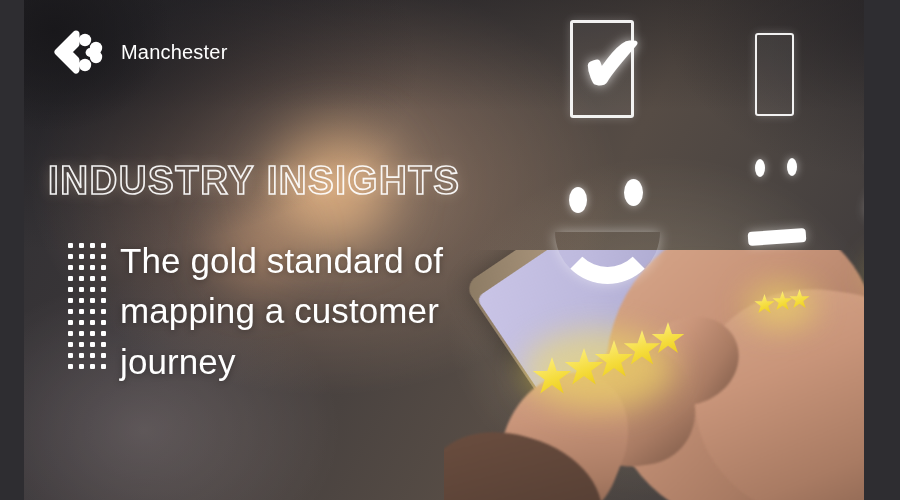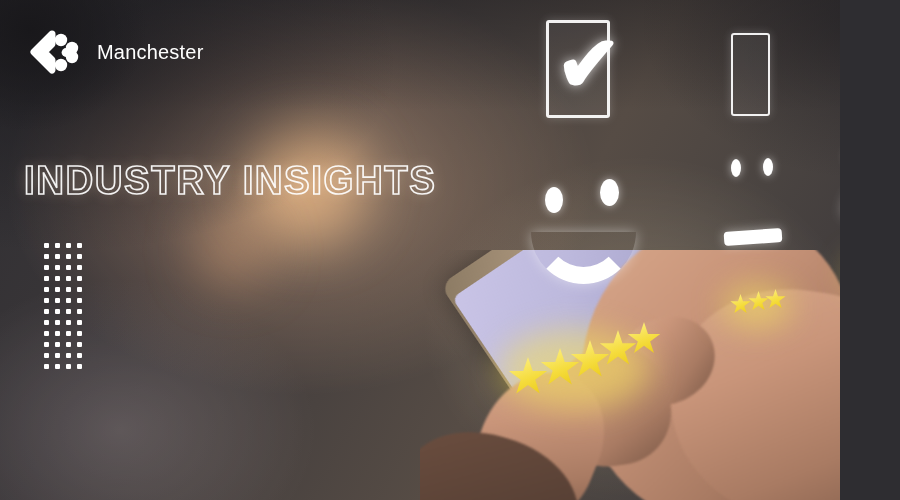--- a/index.html
+++ b/index.html
@@ -8,20 +8,21 @@
     font-family: "Liberation Sans", sans-serif;
     background:#2e2d31;
     overflow:hidden;
   }
 
   #banner {
     position:relative;
     width:840px; height:500px;
     overflow:hidden;
     background:#3a3639;
+    margin-left:24px;
   }
 
   
   .bg-layer { position:absolute; inset:0; }
 
   .bg-base {
     background:
       linear-gradient(118deg,
         #2f2e32 0%, #3b3739 26%, #4a4340 48%,
         #564c45 62%, #4a4441 78%, #3a3639 100%);
@@ -224,20 +225,21 @@
       <i style="background: rgb(255, 255, 255);"></i>
       <i style="background: rgb(255, 255, 255);"></i>
       <i style="background: rgb(255, 255, 255);"></i>
       <i style="background: rgb(255, 255, 255);"></i>
       <i style="background: rgb(255, 255, 255);"></i>
       <i style="background: rgb(255, 255, 255);"></i>
       <i style="background: rgb(255, 255, 255);"></i>
       <i style="background: rgb(255, 255, 255);"></i>
     </div>
 
+  <div class="title">The gold standard of mapping a customer journey</div>
 
   <div class="doodle cbox" style="left:546px;top:20px;width:64px;height:98px;">
     <span class="tick" style="left:7px;top:2px;font-size:78px;">✔</span>
   </div>
   <div class="doodle cbox" style="left:731px;top:33px;width:39px;height:83px;border-width:2.5px;"></div>
   <div class="doodle cbox" style="left:852px;top:41px;width:28px;height:66px;border-width:2px;"></div>
 
   <div class="doodle" style="left:522px;top:160px;width:175px;height:155px;">
     <div class="eye" style="left:23px;top:27px;width:18px;height:26px;"></div>
     <div class="eye" style="left:78px;top:19px;width:19px;height:27px;"></div>

